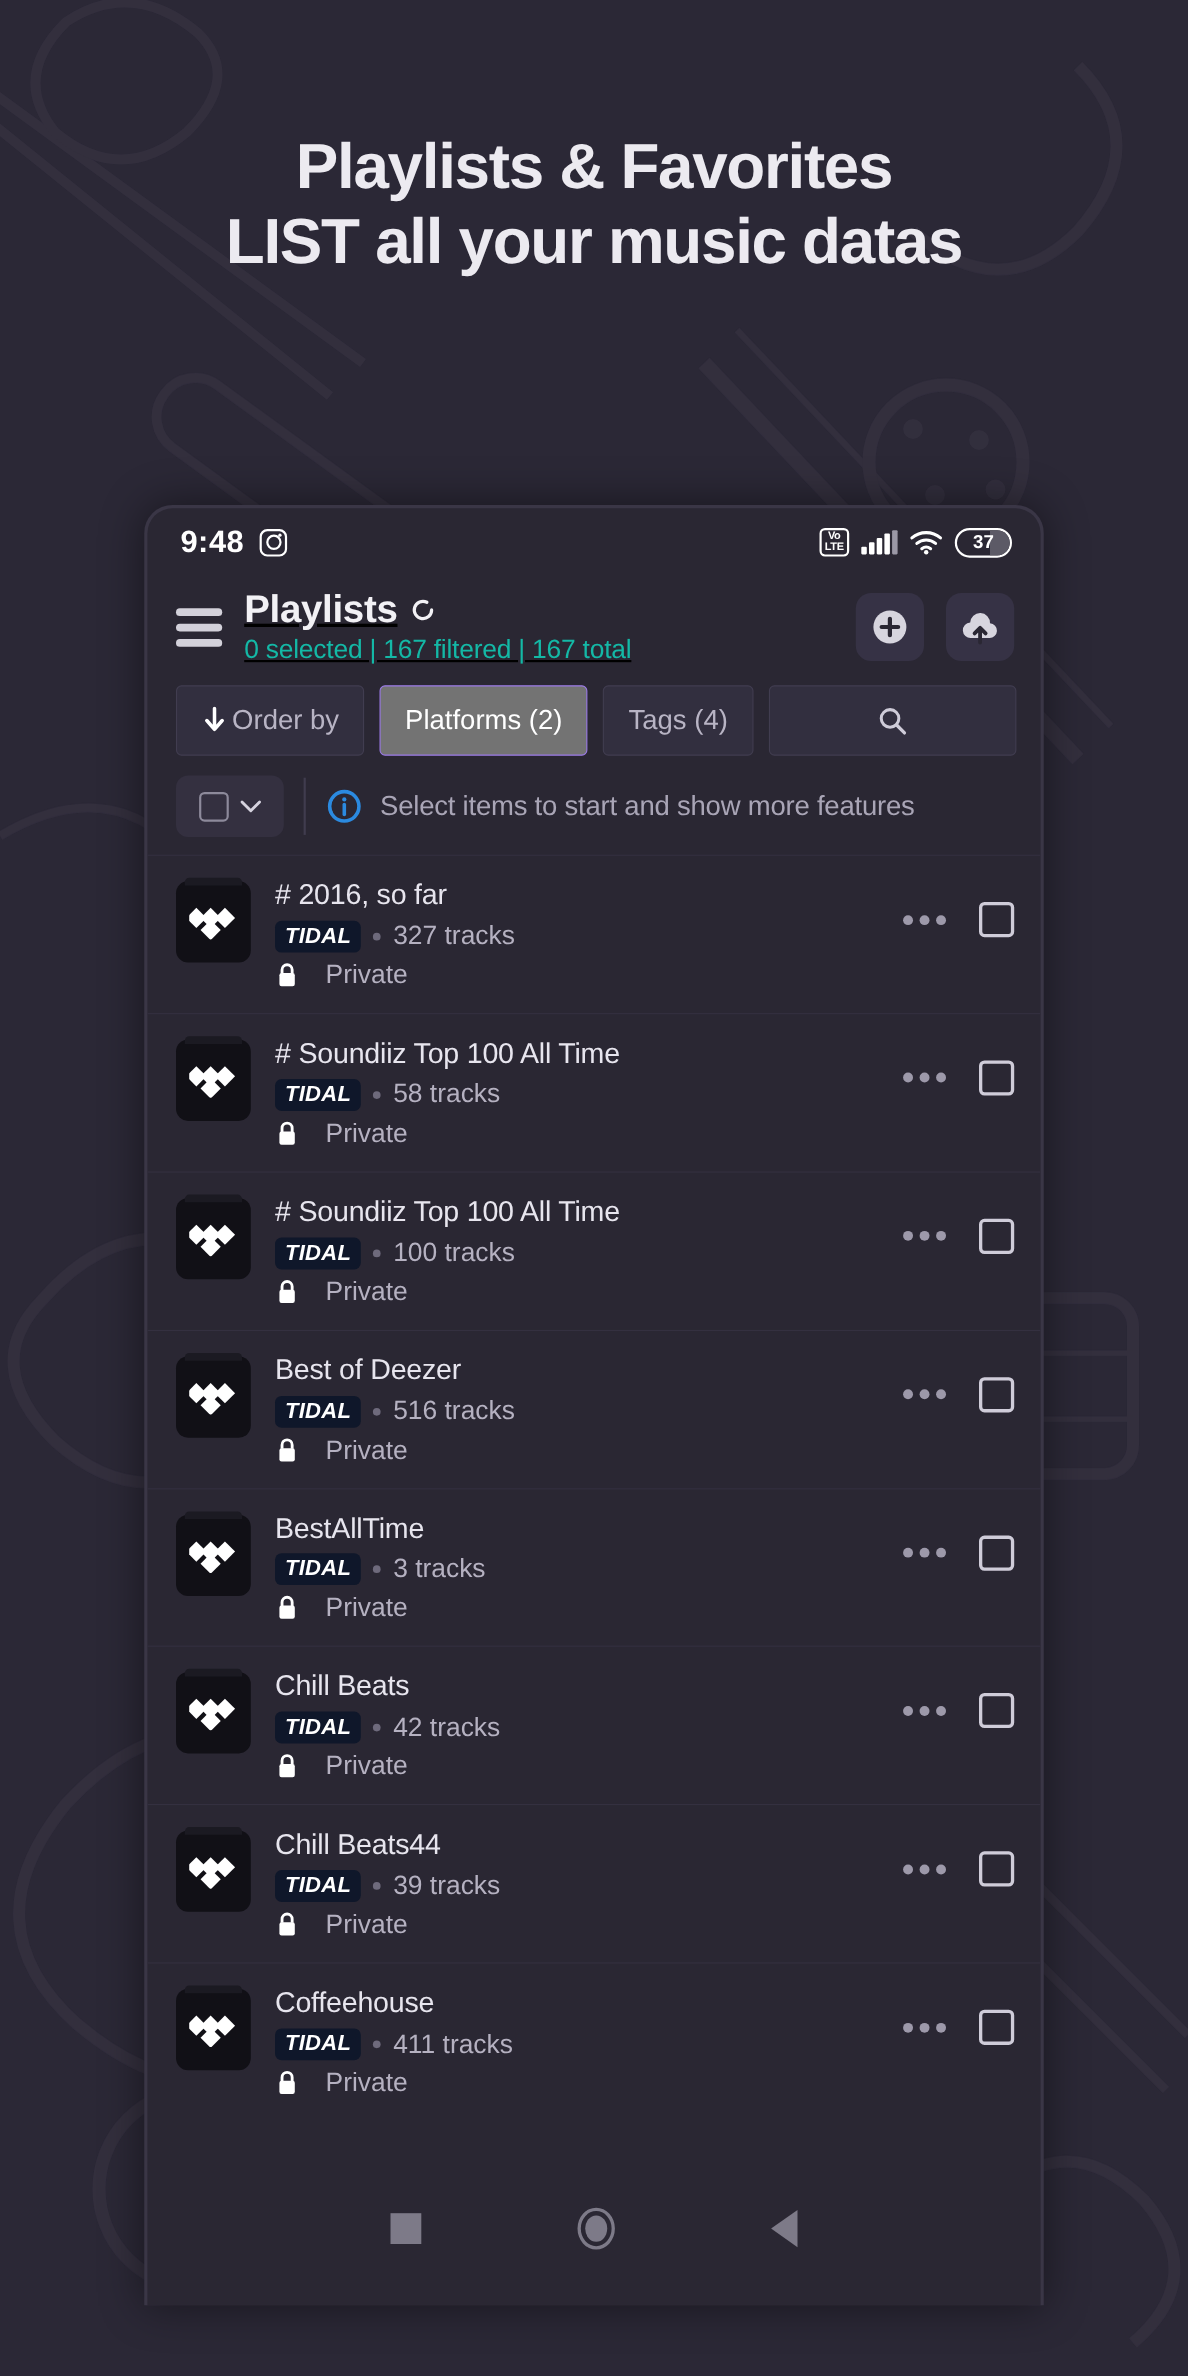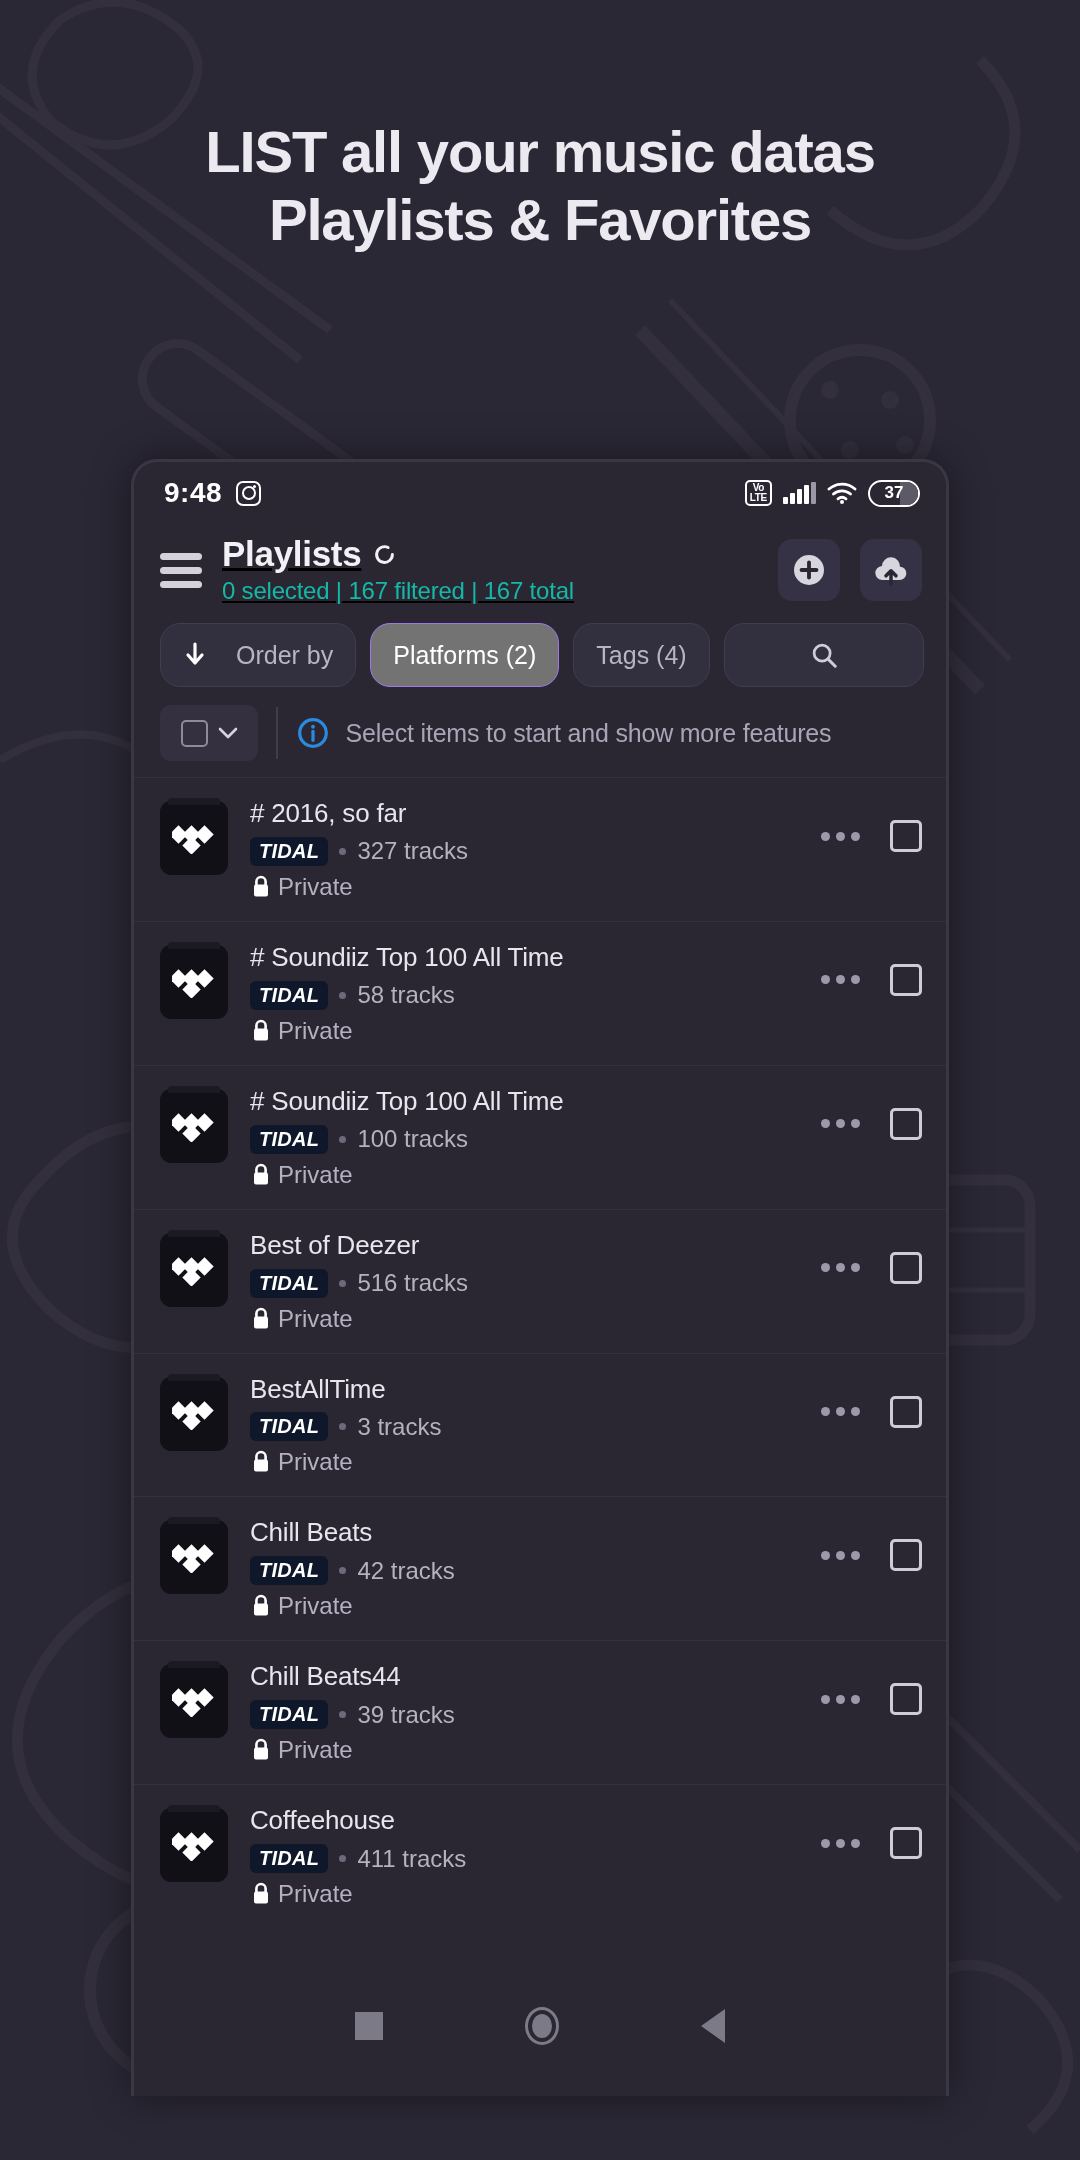--- a/index.html
+++ b/index.html
@@ -79,22 +79,22 @@
   .title-row { display:flex; align-items:center; gap:10px; }
   #app-title { color:#f2f1f5; font-size:35px; font-weight:bold; letter-spacing:-.3px; }
   .refresh-icon { width:27px; height:27px; }
   #app-sub { color:#14b8a6; font-size:24px; margin-top:3px; letter-spacing:-.2px; }
   .hdr-btn { width:62px; height:62px; border-radius:14px; background:#363245;
     display:flex; align-items:center; justify-content:center; }
 
   
   #filters { display:flex; align-items:center; gap:14px; padding:4px 22px 0 26px; }
   .chip {
-    height:64px; border-radius:20px; background:#322f3f; border:1.5px solid #413d50;
-    display:flex; align-items:center; justify-content:center; gap:29px;
+    height:64px; border-radius:5px; background:#322f3f; border:1.5px solid #413d50;
+    display:flex; align-items:center; justify-content:center; gap:4px;
     color:#b8b4c4; font-size:25px; padding:0 22px; white-space:nowrap;
   }
   .chip.active { background:#737373; border-color:#9b7ae8; color:#fff; }
   .chip.search { flex:1; min-width:0; }
 
   
   #selectbar { display:flex; align-items:center; gap:18px; padding:18px 22px 16px 26px; }
   .selbox { width:98px; height:56px; border-radius:11px; background:#343040;
     display:flex; align-items:center; justify-content:center; gap:10px; }
   .cb-sq { width:27px; height:27px; border:2.6px solid #8d8a9b; border-radius:5px; }
@@ -117,21 +117,21 @@
   }
   .thumb:before { content:""; position:absolute; top:-3px; left:8px; right:8px; height:7px;
     background:#1b1a22; border-radius:4px 4px 0 0; }
   .info { flex:1; min-width:0; padding-top:1px; }
   .pl-name { color:#e7e5ee; font-size:26px; letter-spacing:-.2px; line-height:1.15; }
   .meta { display:flex; align-items:center; gap:11px; margin-top:8px; }
   .badge { background:#0f172a; color:#fff; font-size:20px; font-weight:bold;
     padding:3px 9px; border-radius:6px; letter-spacing:.3px;font-style:italic; }
   .dot { width:7px; height:7px; border-radius:50%; background:#6e6a7c; }
   .tracks { color:#b5b1c1; font-size:24px; }
-  .privacy { display:flex; align-items:center; gap:6px; margin-top:7px; }
+  .privacy { display:flex; align-items:center; gap:24px; margin-top:7px; }
   .privacy-text { color:#b5b1c1; font-size:24px; }
   .rowctl { display:flex; align-items:center; gap:30px; padding-top:22px; }
   .dots { display:flex; gap:6px; }
   .dots i { width:9px; height:9px; border-radius:50%; background:#9d99aa; display:block; }
   .rowcheck { width:32px; height:32px; border:3px solid #cfccd9; border-radius:5px; }
 
   
   #navbar {
     position:absolute; left:0; right:0; bottom:28px; height:84px;
     display:flex; align-items:center; justify-content:space-around;
@@ -168,22 +168,22 @@
   <g fill="#34303f" opacity="0.9">
     <circle cx="830" cy="390" r="9"></circle>
       <circle cx="890" cy="400" r="9"></circle>
     <circle cx="850" cy="450" r="9"></circle>
       <circle cx="905" cy="445" r="9"></circle>
     <circle cx="560" cy="560" r="8"></circle>
   </g>
 </svg>
 
 <div id="headline">
+  <div class="line">Playlists &amp; Favorites</div>
   <div class="line">LIST all your music datas</div>
-  <div class="line">Playlists &amp; Favorites</div>
 </div>
 
 <div id="phone">
 
   <div id="statusbar">
     <div class="left">
       <div id="clock">9:48</div>
       <div class="ig-icon"></div>
     </div>
     <div class="right">

